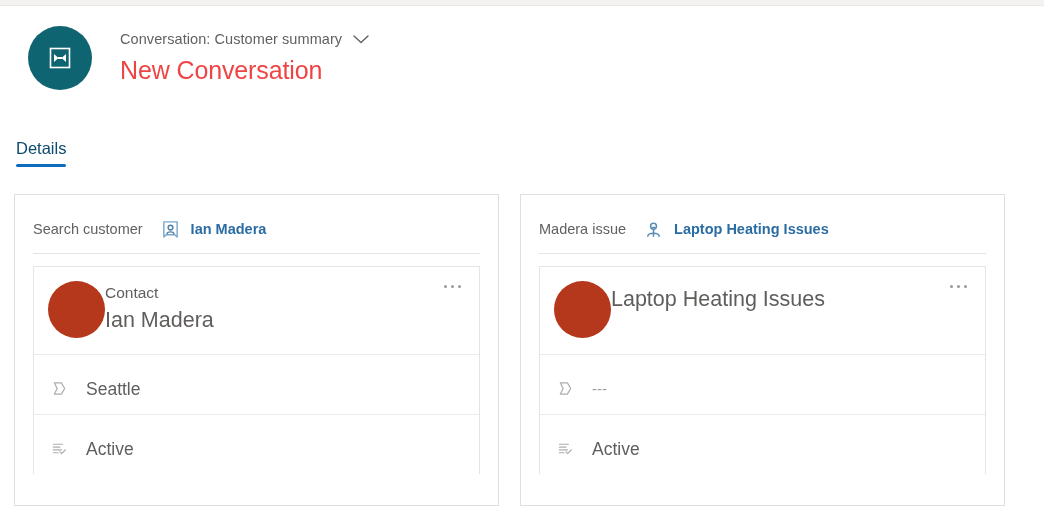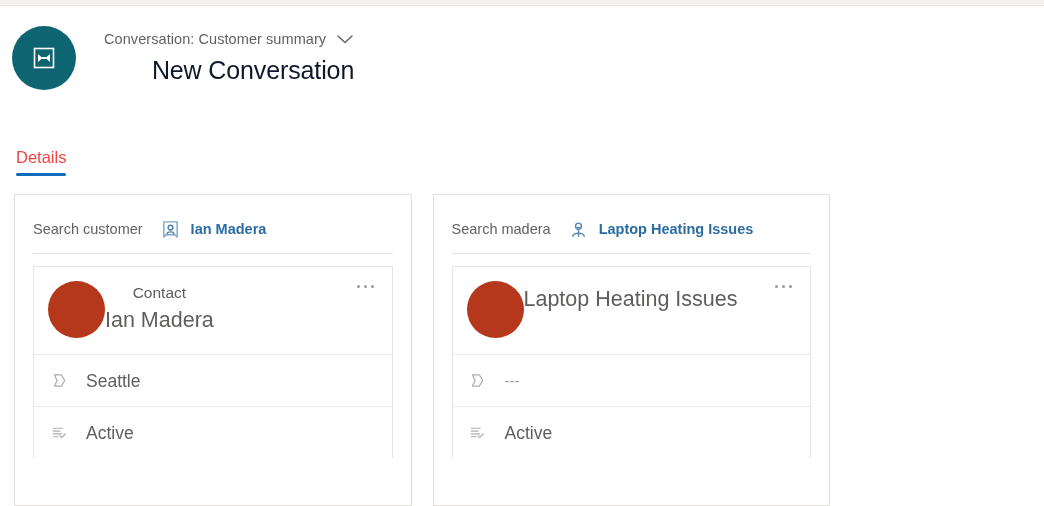--- a/index.html
+++ b/index.html
@@ -22,24 +22,23 @@
     width: 1044px;
     height: 5px;
     background: #f3f2f1;
     border-bottom: 1px solid #e8e8e8;
   }
 
   
   .header {
     position: absolute;
     top: 26px;
-    left: 12px;
+    left: 28px;
     display: flex;
     align-items: flex-start;
-    text-align: right;
   }
   .entity-avatar {
     width: 64px;
     height: 64px;
     border-radius: 50%;
     background: #0f6471;
     display: flex;
     align-items: center;
     justify-content: center;
     flex: 0 0 auto;
@@ -61,63 +60,61 @@
   }
   .chevron-down {
     display: inline-flex;
     align-items: center;
     color: #616161;
     cursor: pointer;
   }
   .record-title {
     margin-top: 6px;
     font-size: 25px;
-    color: #0f172a;
+    color: #ef4444;
     font-weight: 400;
     line-height: 30px;
     letter-spacing: -0.005em;
   }
 
   
   .tabstrip {
     position: absolute;
     top: 138px;
     left: 16px;
     display: flex;
     gap: 26px;
   }
   .tab {
     position: relative;
     font-size: 16.5px;
-    color: #ef4444;
+    color: #0c4a6e;
     padding-bottom: 9px;
     cursor: pointer;
     line-height: 20px;
-    margin-top: 9px;
   }
   .tab.active::after {
     content: "";
     position: absolute;
     left: 0;
     bottom: 0;
     width: 100%;
     height: 3px;
     background: #0f6cbd;
     border-radius: 2px;
   }
 
   
   .panel-row {
     position: absolute;
     top: 194px;
     left: 14px;
-    width: 816px;
+    width: 991px;
     display: flex;
     gap: 21px;
-    text-align: center;
   }
   .panel {
     background: #ffffff;
     border: 1px solid #e1dfdd;
     width: 505px;
     box-sizing: border-box;
     height: 312px;
     overflow: hidden;
   }
 
@@ -203,21 +200,21 @@
     border-radius: 50%;
     background: #9a9a9a;
     display: block;
   }
 
   
   .attr-row {
     display: flex;
     align-items: center;
     height: 51px;
-    padding: 0 12px 0 14px;
+    padding: 8px 12px 0 14px;
     border-top: 1px solid #edebe9;
   }
   .attr-icon {
     width: 22px;
     flex: 0 0 auto;
     display: inline-flex;
     align-items: center;
     justify-content: center;
     color: #b0aeac;
   }
@@ -313,21 +310,21 @@
           </svg>
         </span>
         <span class="attr-value">Active</span>
       </div>
 
     </div>
   </div>
 
   <div class="panel">
     <div class="search-row">
-      <span class="search-label">Search madera</span>
+      <span class="search-label">Madera issue</span>
       <span class="search-entity-icon">
         <svg width="19" height="19" viewBox="0 0 20 20" aria-hidden="true">
           <circle cx="10" cy="6.6" r="3.1" fill="none" stroke="#5b8db5" stroke-width="1.6"></circle>
           <path d="M8.6 7.8 L11.4 7.8" stroke="#5b8db5" stroke-width="1.6" stroke-linecap="round"></path>
           <path d="M4 17 C4.6 12.9 15.4 12.9 16 17" fill="none" stroke="#5b8db5" stroke-width="1.6" stroke-linecap="round"></path>
           <path d="M10 10 L10 17" stroke="#5b8db5" stroke-width="1.6" stroke-linecap="round"></path>
         </svg>
       </span>
       <span class="search-entity-link">Laptop Heating Issues</span>
     </div>

